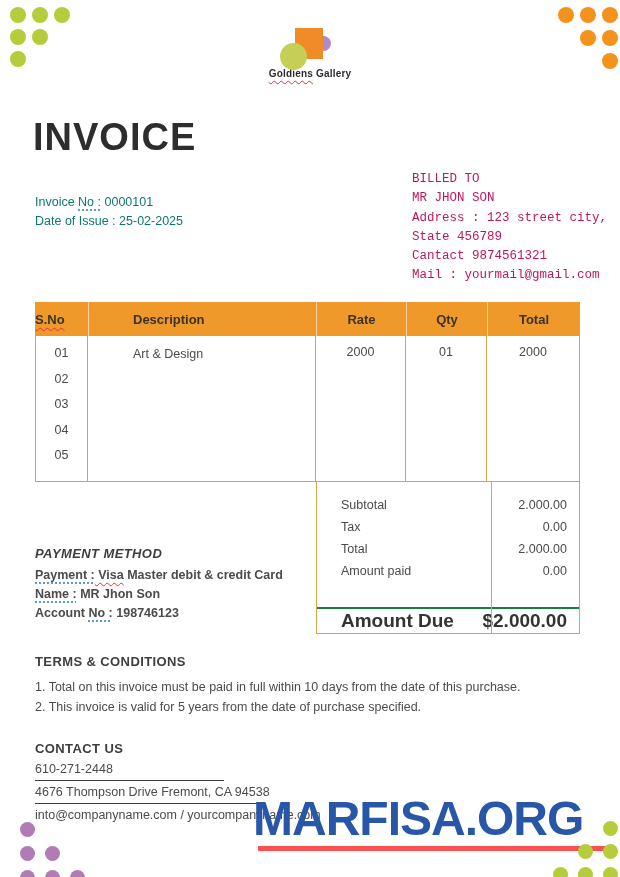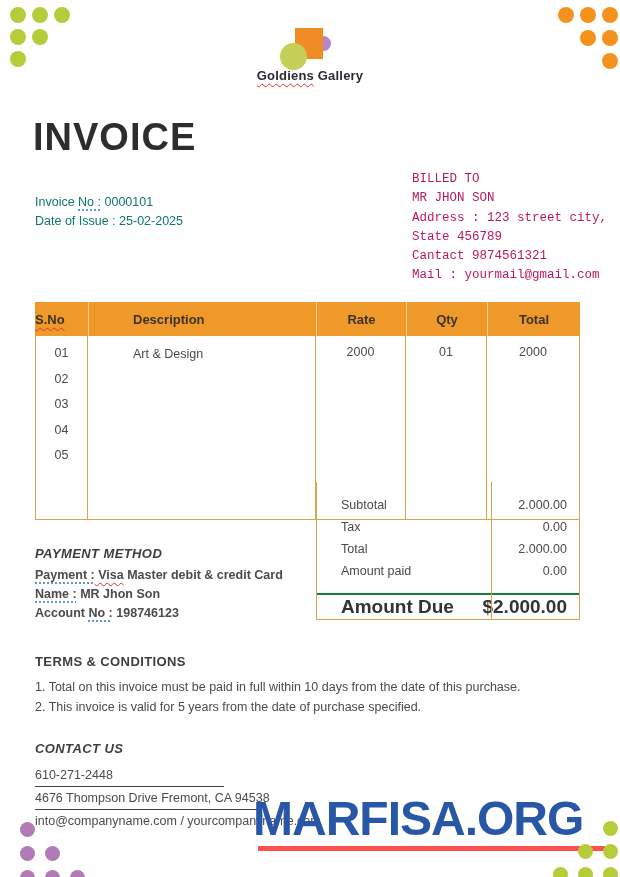--- a/index.html
+++ b/index.html
@@ -26,21 +26,21 @@
   .dots-br { left:553px; top:821px; width:65px; align-items:flex-end; z-index:6; }
   .dots-br .drow { gap:10px; margin-bottom:8px; }
   .dots-br .dot { width:15px; height:15px; background:#b7cc3b; }
 
   
   .logo-square { position:absolute; left:295px; top:28px; width:28px; height:31px; background:#f08c26; z-index:2; }
   .logo-circle-green { position:absolute; left:280px; top:43px; width:27px; height:27px; border-radius:50%; background:#c5ce55; z-index:3; }
   .logo-circle-purple { position:absolute; left:316px; top:36px; width:15px; height:15px; border-radius:50%; background:#b487c6; z-index:1; }
   .brand-name {
     position:absolute; left:0; top:68px; width:620px; text-align:center;
-    font-size:13px; font-weight:bold; color:#2e2a33; letter-spacing:.2px;
+    font-size:10px; font-weight:bold; color:#2e2a33; letter-spacing:.2px;
   }
   .sq-red { text-decoration:underline wavy #e03131; text-decoration-thickness:1px; text-underline-offset:3px; }
   .u-blue { text-decoration:underline dotted #5b9bd5; text-decoration-thickness:1.5px; text-underline-offset:3px; }
 
   
   .invoice-title {
     position:absolute; left:33px; top:116px;
     font-size:38px; font-weight:800; color:#2d2d2d; letter-spacing:1px;
   }
   .invoice-meta { position:absolute; left:35px; top:193px; font-size:12.5px; line-height:19px; color:#0f766e; }
@@ -52,58 +52,58 @@
     background:#f0992b; display:grid; grid-template-columns:53px 228px 90px 81px 93px;
     font-size:13px; font-weight:bold; color:#3a3325;
   }
   .tbl-header .h { display:flex; align-items:center; }
   .tbl-header .h + .h { border-left:1px solid rgba(255,255,255,.55); }
   .h-sno { }
   .h-desc { padding-left:44px; }
   .h-center { justify-content:center; }
 
   .tbl-body {
-    position:absolute; left:35px; top:336px; width:545px; height:184px;
+    position:absolute; left:35px; top:336px; width:545px; height:146px;
     display:grid; grid-template-columns:53px 228px 90px 81px 93px;
     font-size:12.5px; color:#4a4a4a;
     border-bottom:1px solid #d5a44c;
   }
   .tbl-body .c { border-right:1px solid #d5a44c; }
   .tbl-body .c:first-child { border-left:1px solid #d5a44c; }
   .c-sno { padding-top:5px; text-align:center; line-height:25.5px; }
   .c-desc { padding:11px 0 0 45px; }
   .c-num { padding-top:9px; text-align:center; }
 
   
   .totals {
     position:absolute; left:316px; top:482px; width:264px;
     border:1px solid #d5a44c; border-top:none; font-size:12.5px; color:#4a4a4a;
   }
   .totals::after { content:""; position:absolute; left:174px; top:0; bottom:0; width:1px; background:#d5a44c; }
-  .t-rows { padding:12px 0 11px; }
+  .t-rows { padding:12px 0 25px; }
   .t-row { display:flex; align-items:center; height:22px; }
   .t-label { padding-left:24px; }
   .t-value { margin-left:auto; padding-right:12px;text-align:right; }
   .amount-row {
     display:flex; align-items:center; height:26px;
     border-top:2px solid #15803d; font-weight:bold; font-size:19px; color:#333;
   }
 
   
   .section-heading { font-size:13px; font-weight:bold; color:#3e3e3e; letter-spacing:.4px; }
   .payment { position:absolute; left:35px; top:546px; font-size:12.5px; color:#4b4b4b; }
   .payment .section-heading { margin-bottom:8px;font-style:italic; }
   .payment .pline { margin-bottom:6px; line-height:13px;font-weight:bold; }
 
   .terms { position:absolute; left:35px; top:654px; width:560px; font-size:12.5px; color:#4b4b4b; }
   .terms .section-heading { margin-bottom:12px; }
   .terms .tline { margin-bottom:7px; line-height:13px; }
 
   .contact { position:absolute; left:35px; top:741px; font-size:12.5px; color:#4b4b4b; }
-  .contact .section-heading { margin-bottom:12px;font-style:italic; }
+  .contact .section-heading { margin-bottom:6px; }
   .contact .cline { line-height:14px; margin-top:4px; }
   .rule { height:1px; background:#3f3f3f; margin-top:4px; }
   .rule-1 { width:189px; }
   .rule-2 { width:223px; }
 
   
   .watermark {
     position:absolute; left:253px; top:795px; z-index:4;
     font-size:48px; font-weight:bold; color:#2857a8; letter-spacing:-1px; line-height:1;
   }

